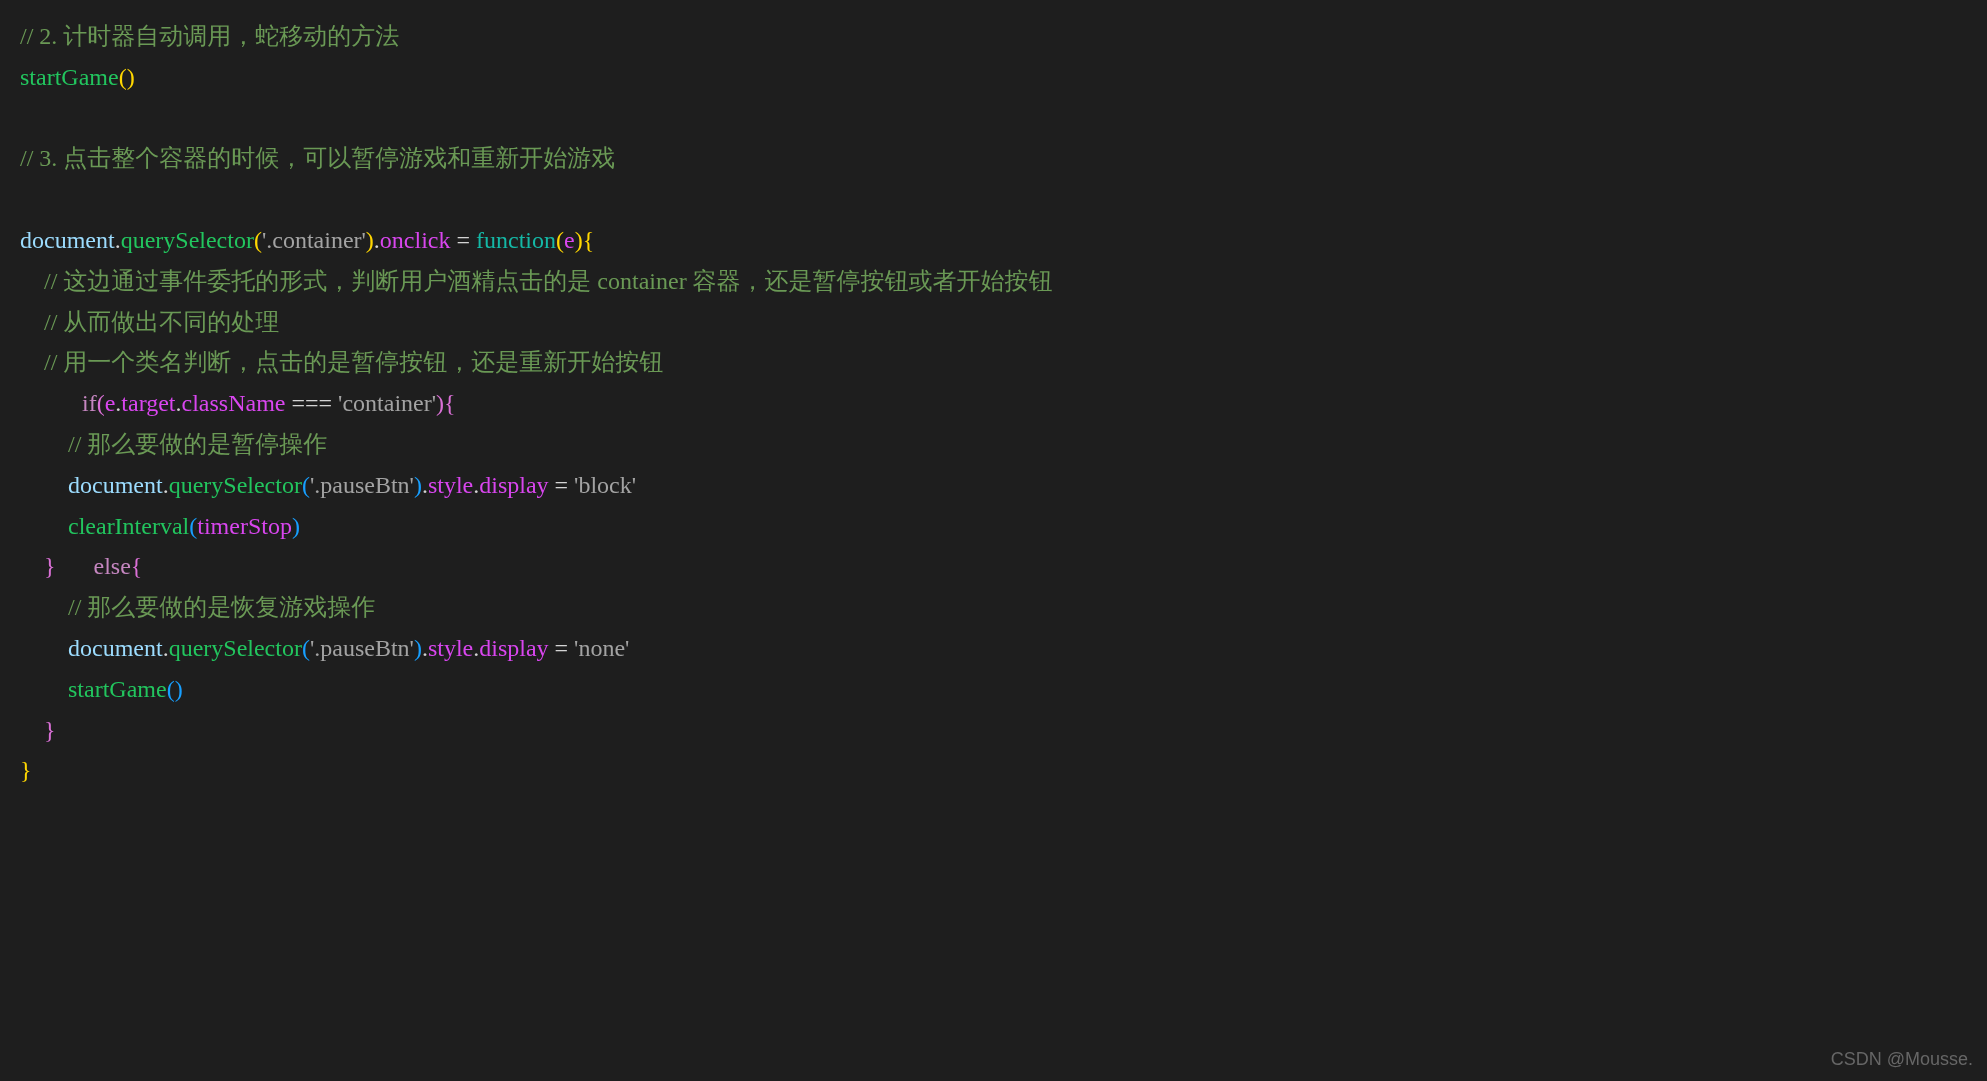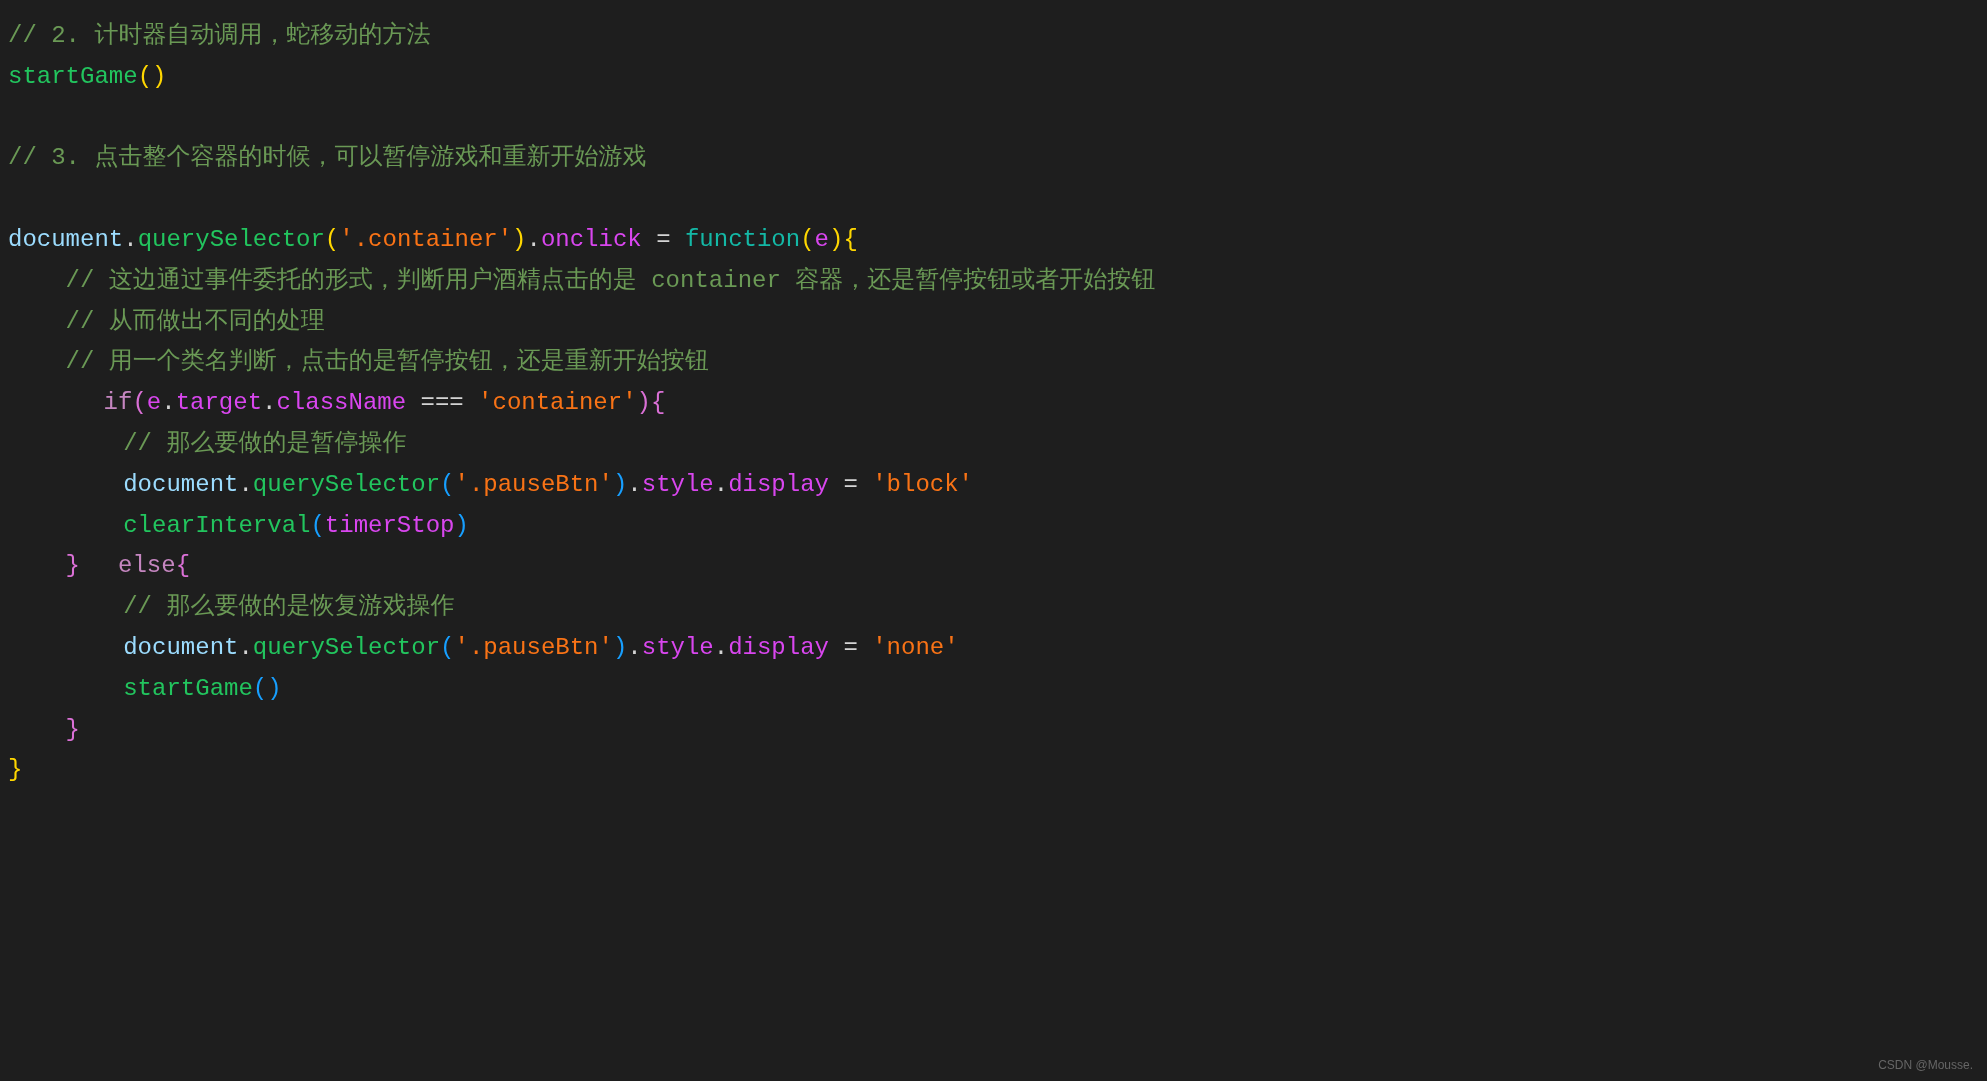--- a/index.html
+++ b/index.html
@@ -12,45 +12,46 @@
     font-family: 'Consolas', 'Monaco', 'Courier New', monospace;
     font-size: 24px;
     line-height: 1.7;
     padding: 16px 0;
     color: #d4d4d4;
     position: relative;
     min-height: 100vh;
   }
   .code-container {
     white-space: pre;
-    padding-left: 8px;
+    padding-left: 20px;
+    font-family: Liberation Serif, serif;
   }
   .line {
     display: block;
     min-height: 1.7em;
   }
   .comment { color: #6a9955; }
   .fn-call { color: #22c55e; }
   .paren-yellow { color: #ffd700; }
   .paren-purple { color: #da70d6; }
   .paren-blue { color: #179fff; }
   .variable { color: #9cdcfe; }
   .property { color: #d946ef; }
   .dot { color: #d4d4d4; }
   .operator { color: #d4d4d4; }
-  .string { color: #f97316; }
+  .string { color: #a3a3a3; }
   .keyword-blue { color: #14b8a6; }
   .keyword-pink { color: #c586c0; margin-left: 38px; }
   .brace-yellow { color: #ffd700; }
   .brace-purple { color: #da70d6; }
   .watermark {
     position: absolute;
     bottom: 6px;
     right: 14px;
-    font-size: 12px;
+    font-size: 18px;
     color: #666;
     font-family: Arial, sans-serif;
   }
 </style>
 </head>
 <body>
 
 <div class="code-container" id="code-root"><span class="line"><span class="comment">// 2. 计时器自动调用，蛇移动的方法</span></span><span class="line"><span class="fn-call">startGame</span><span class="paren-yellow">(</span><span class="paren-yellow">)</span></span><span class="line">&nbsp;</span><span class="line"><span class="comment">// 3. 点击整个容器的时候，可以暂停游戏和重新开始游戏</span></span><span class="line">&nbsp;</span><span class="line"><span class="variable">document</span><span class="dot">.</span><span class="fn-call">querySelector</span><span class="paren-yellow">(</span><span class="string">'.container'</span><span class="paren-yellow">)</span><span class="dot">.</span><span class="property">onclick</span><span class="operator"> = </span><span class="keyword-blue">function</span><span class="paren-yellow">(</span><span class="property">e</span><span class="paren-yellow">)</span><span class="brace-yellow">{</span></span><span class="line"><span>    </span><span class="comment">// 这边通过事件委托的形式，判断用户酒精点击的是 container 容器，还是暂停按钮或者开始按钮</span></span><span class="line"><span>    </span><span class="comment">// 从而做出不同的处理</span></span><span class="line"><span>    </span><span class="comment">// 用一个类名判断，点击的是暂停按钮，还是重新开始按钮</span></span><span class="line"><span>    </span><span class="keyword-pink">if</span><span class="paren-purple">(</span><span class="property">e</span><span class="dot">.</span><span class="property">target</span><span class="dot">.</span><span class="property">className</span><span class="operator"> === </span><span class="string">'container'</span><span class="paren-purple">)</span><span class="brace-purple">{</span></span><span class="line"><span>        </span><span class="comment">// 那么要做的是暂停操作</span></span><span class="line"><span>        </span><span class="variable">document</span><span class="dot">.</span><span class="fn-call">querySelector</span><span class="paren-blue">(</span><span class="string">'.pauseBtn'</span><span class="paren-blue">)</span><span class="dot">.</span><span class="property">style</span><span class="dot">.</span><span class="property">display</span><span class="operator"> = </span><span class="string">'block'</span></span><span class="line"><span>        </span><span class="fn-call">clearInterval</span><span class="paren-blue">(</span><span class="property">timerStop</span><span class="paren-blue">)</span></span><span class="line"><span>    </span><span class="brace-purple">}</span><span class="keyword-pink">else</span><span class="brace-purple">{</span></span><span class="line"><span>        </span><span class="comment">// 那么要做的是恢复游戏操作</span></span><span class="line"><span>        </span><span class="variable">document</span><span class="dot">.</span><span class="fn-call">querySelector</span><span class="paren-blue">(</span><span class="string">'.pauseBtn'</span><span class="paren-blue">)</span><span class="dot">.</span><span class="property">style</span><span class="dot">.</span><span class="property">display</span><span class="operator"> = </span><span class="string">'none'</span></span><span class="line"><span>        </span><span class="fn-call">startGame</span><span class="paren-blue">(</span><span class="paren-blue">)</span></span><span class="line"><span>    </span><span class="brace-purple">}</span></span><span class="line"><span class="brace-yellow">}</span></span></div>
 
 <div class="watermark">CSDN @Mousse.</div>

